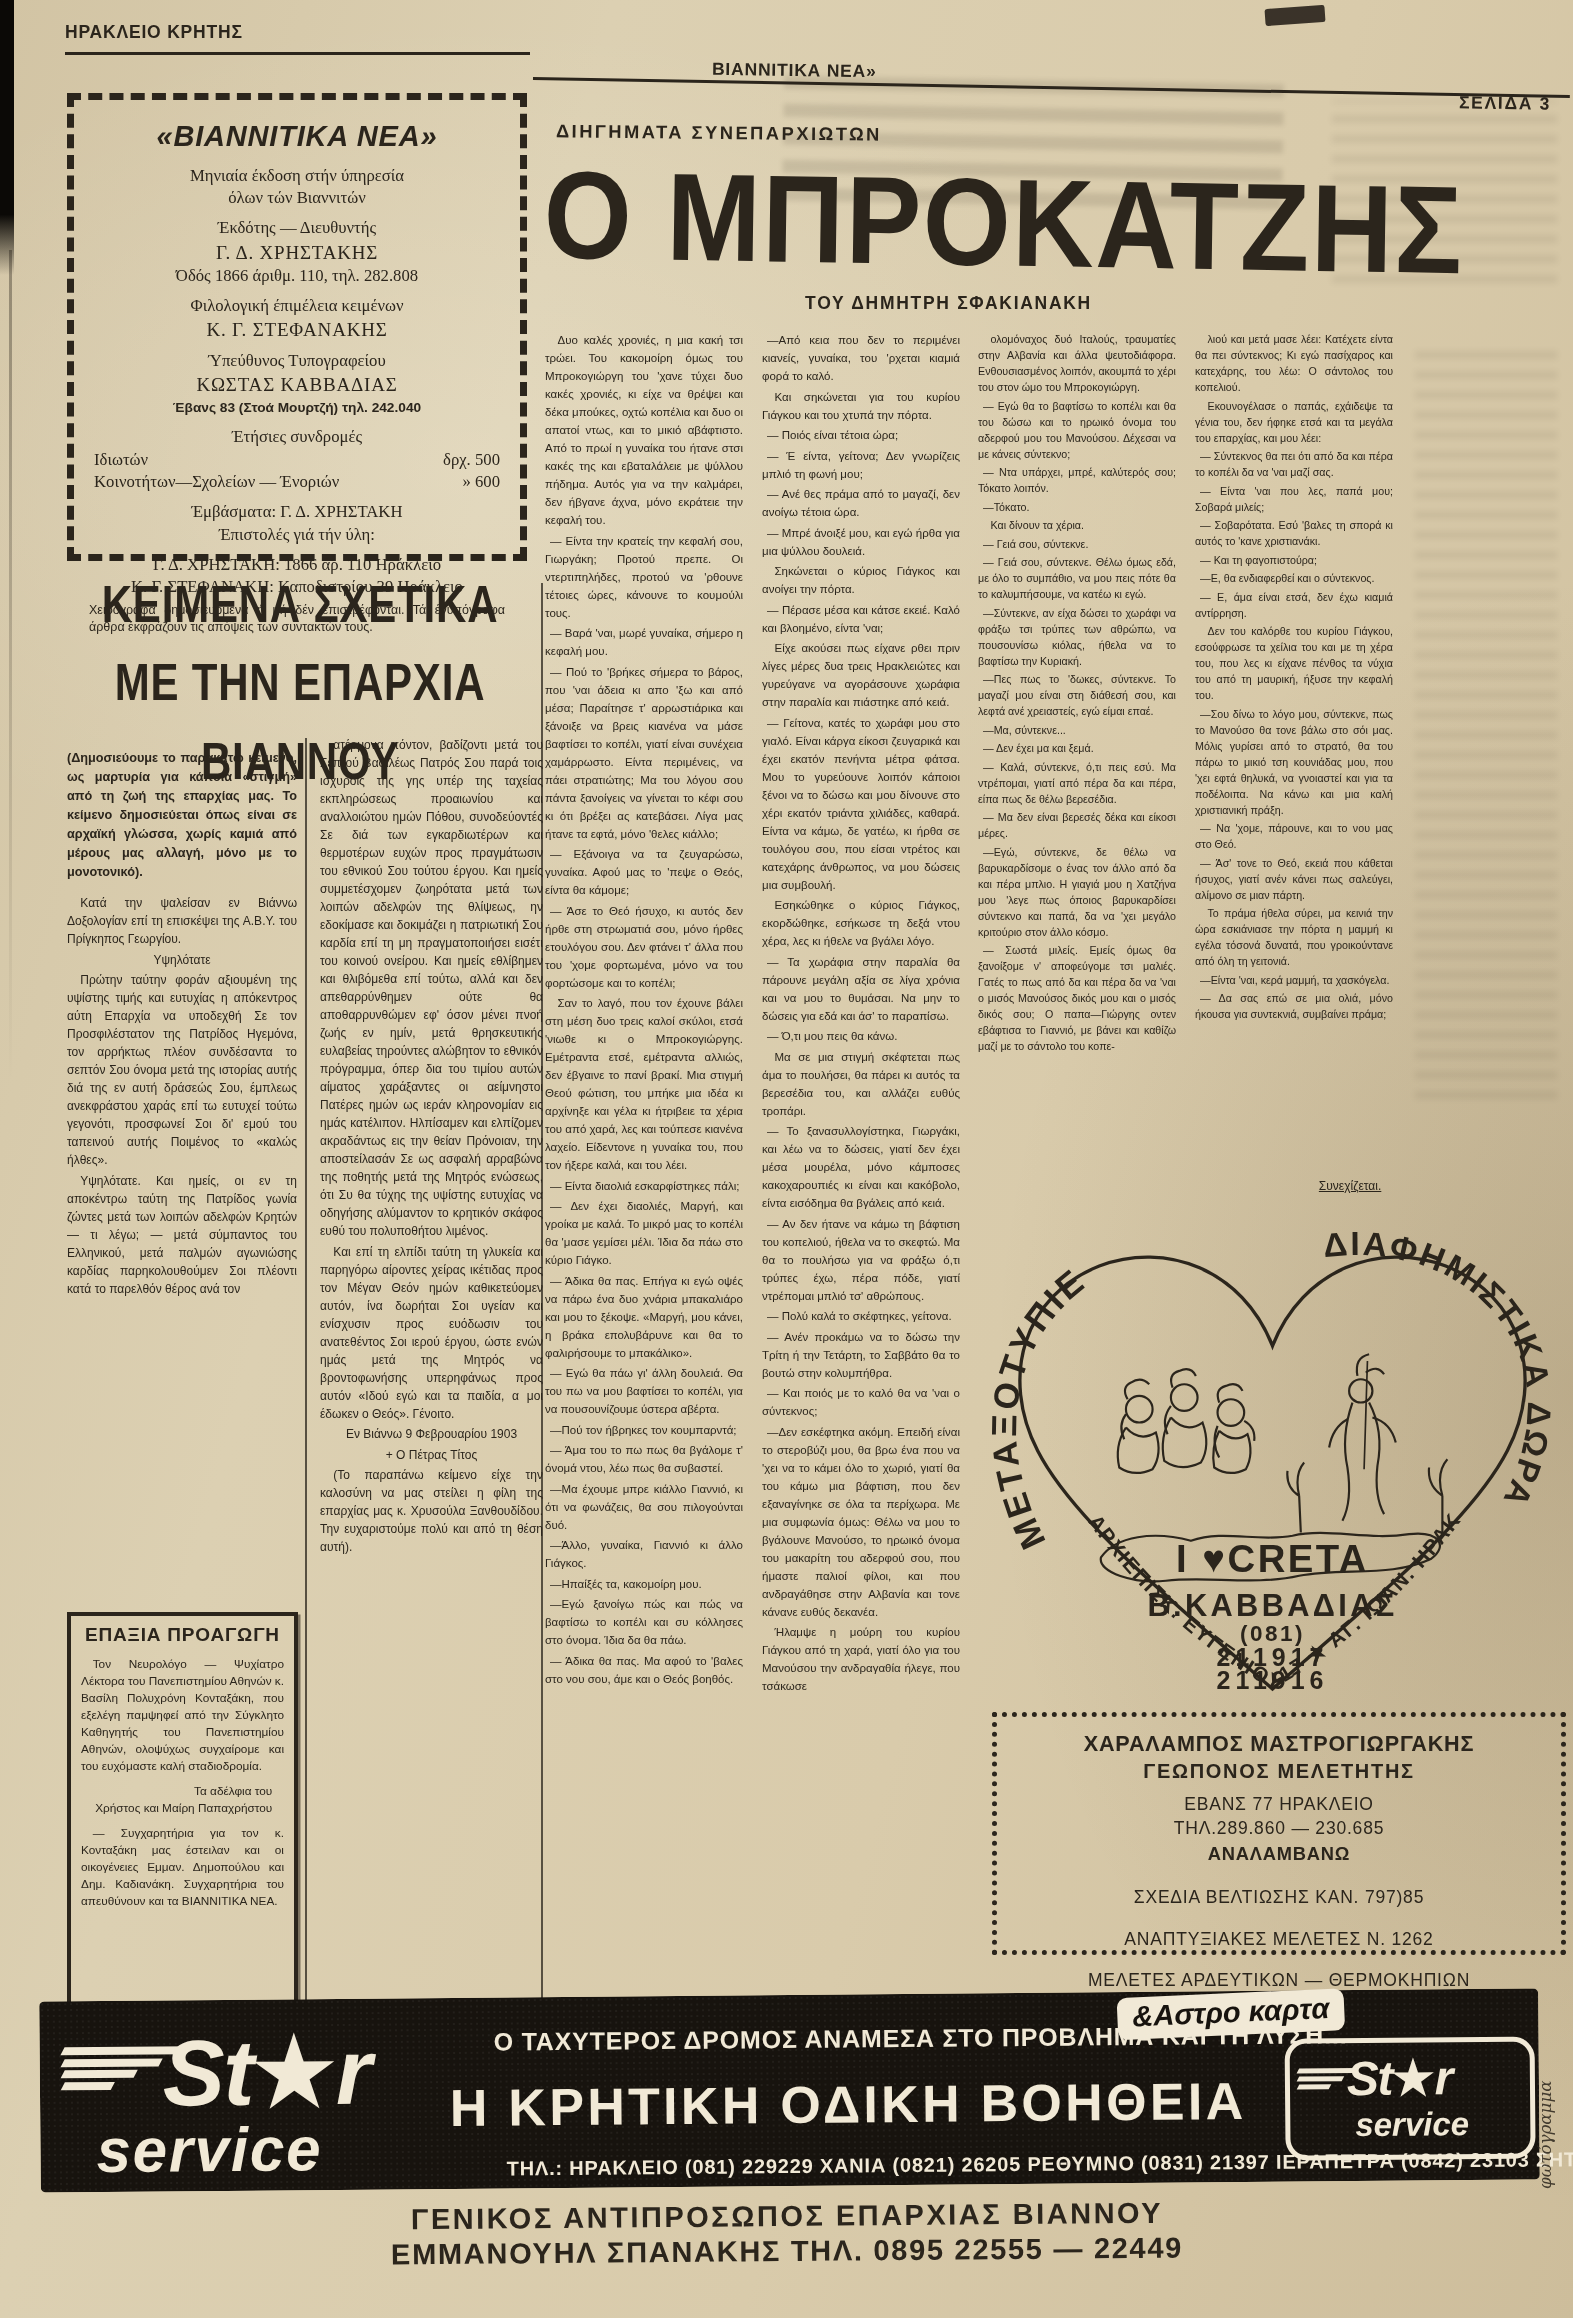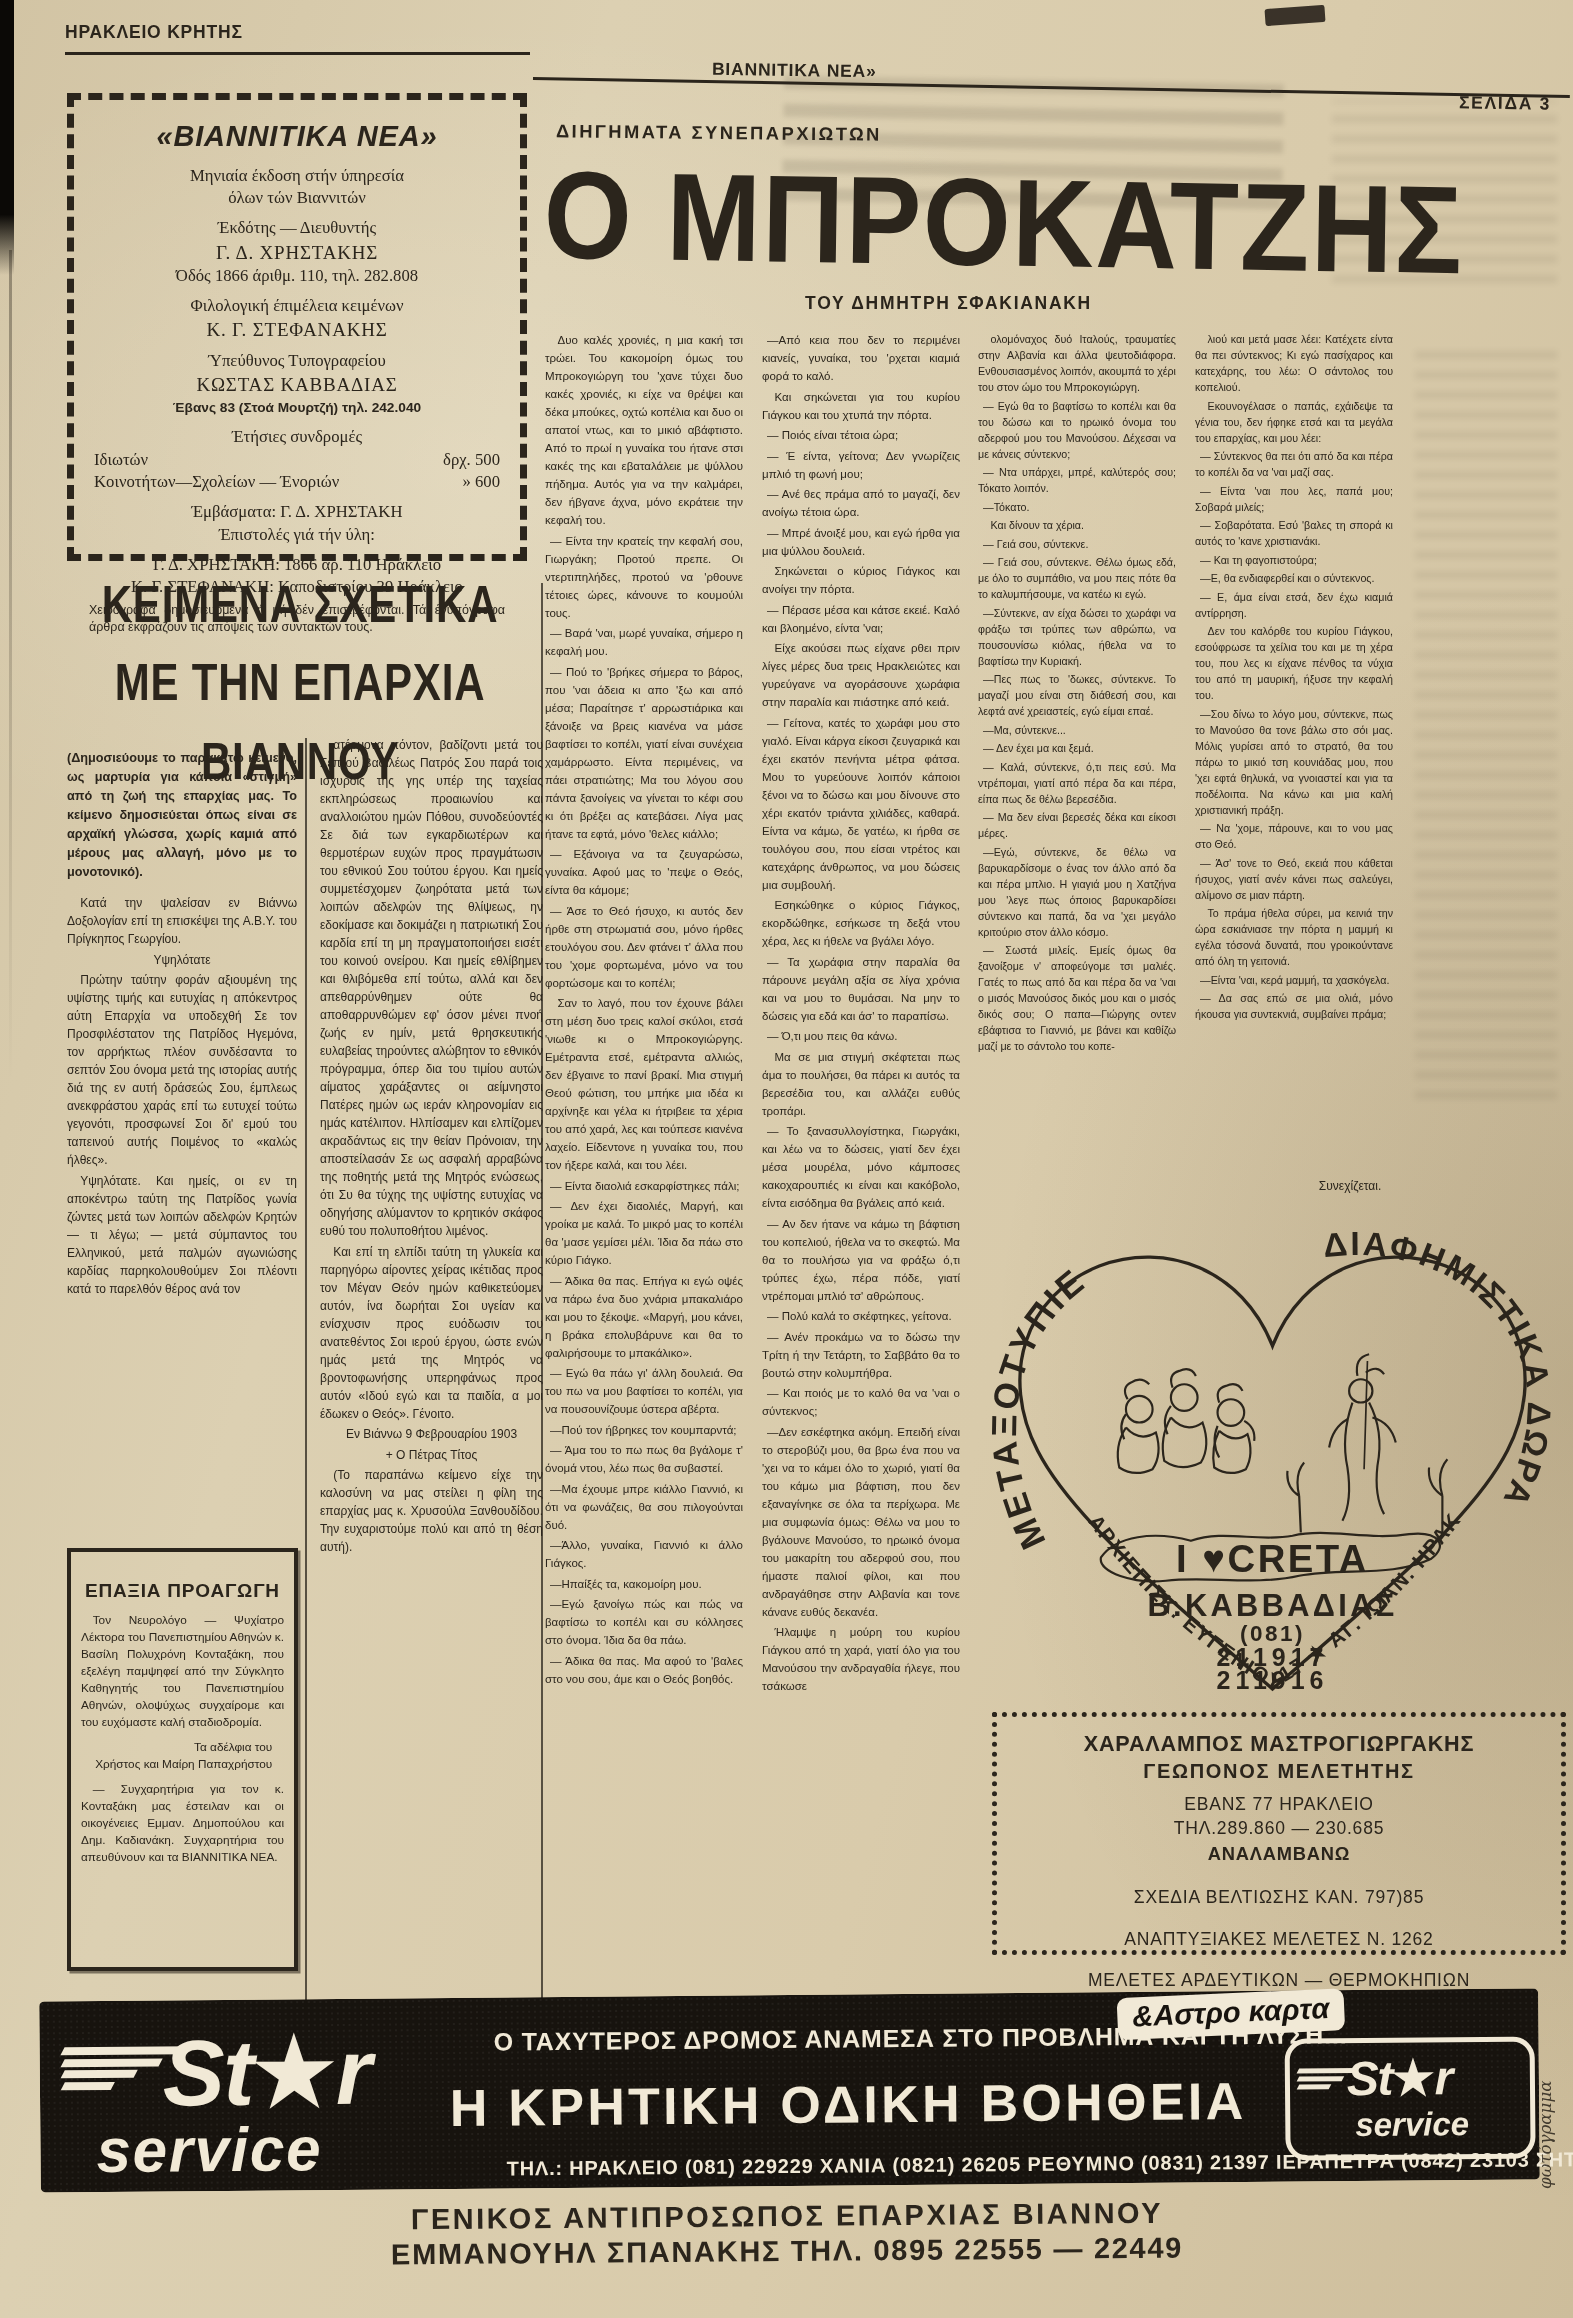--- a/index.html
+++ b/index.html
@@ -27,38 +27,38 @@
   .mh-note{font-family:"Liberation Sans",sans-serif;font-size:12.5px;text-align:justify;line-height:16.7px;margin-top:3.3px;}
   
   .kx-head{left:67px;top:564px;width:466px;text-align:center;font-weight:900;font-size:42px;
     transform:scaleY(1.25);transform-origin:top;letter-spacing:0.8px;line-height:63px;
     font-family:"Liberation Sans",sans-serif;}
   .subcol{font-size:12px;line-height:18px;text-align:justify;}
   .subcol .para{margin:0 0 2.5px;text-indent:13.3px;}
   .subcol .para.ctr{text-align:center;text-indent:0;}
   .intro{font-weight:bold;font-size:12.7px;line-height:19px;text-align:justify;}
   .vrule{width:1.7px;background:rgba(43,37,28,.75);}
-  .promo-box{left:67px;top:1548px;width:231px;height:423px;border:4.2px solid #2b251c;
-    box-shadow:2.5px 2.5px 0 rgba(43,37,28,.55);padding:26px 10px;box-sizing:border-box;}
+  .promo-box{left:67px;top:1612px;width:231px;height:423px;border:4.2px solid #2b251c;
+    box-shadow:2.5px 2.5px 0 rgba(43,37,28,.55);padding:6px 10px;box-sizing:border-box;}
   .promo-title{text-align:center;font-weight:900;font-size:19px;letter-spacing:0.8px;margin:1.7px 0 10px;}
   .promo-box .para{font-size:11.8px;line-height:17px;text-align:justify;margin:0 0 8.3px;text-indent:11.7px;}
   .promo-sig{font-size:11.8px;line-height:16.7px;text-align:right;padding-right:11.7px;}
   .endrule{height:1.7px;background:rgba(43,37,28,.8);}
   
   .kicker{left:556px;top:122px;font-size:18.3px;font-weight:bold;letter-spacing:2.5px;transform:rotate(.6deg);}
   .story-title{left:545px;top:143px;width:1024px;font-weight:900;font-size:113px;letter-spacing:1.7px;
     transform:scaleY(1.1) rotate(.9deg);transform-origin:left top;white-space:nowrap;
     font-family:"Liberation Sans",sans-serif;}
   .byline{left:549px;top:293px;width:799px;text-align:center;font-size:17.5px;font-weight:bold;letter-spacing:1.7px;}
   .story-col{top:331px;width:198px;text-align:justify;overflow:hidden;}
   .col-ab{font-size:11.5px;line-height:18px;height:1694px;}
   .col-cd{font-size:10.7px;line-height:16px;height:881px;}
   .story-col .para{margin:0 0 2.5px;text-indent:12.5px;}
   .story-col .para.dlg{text-indent:5px;}
-  .tbc{left:1195px;top:1179px;width:198px;text-align:right;font-size:12px;padding-right:11.7px;box-sizing:border-box;}
+  .tbc{left:1195px;top:1179px;width:198px;text-align:right;font-size:12px;padding-right:11.7px;box-sizing:border-box;text-decoration:underline;}
   
   .heart-ad{left:976px;top:1221px;width:593px;height:483px;}
   
   .consult{left:992px;top:1712px;width:574px;height:243px;border:5.8px dotted #2b251c;
     box-sizing:border-box;text-align:center;padding-top:13.3px;}
   .c-name{font-weight:bold;font-size:21.6px;letter-spacing:0.8px;line-height:28px;text-align:center;}
   .c-role{font-weight:bold;font-size:20px;letter-spacing:1.7px;line-height:27px;}
   .c-line{font-size:17.5px;line-height:24px;letter-spacing:0.8px;}
   .c-take{font-weight:bold;font-size:18.3px;line-height:28px;letter-spacing:0.8px;}
   

